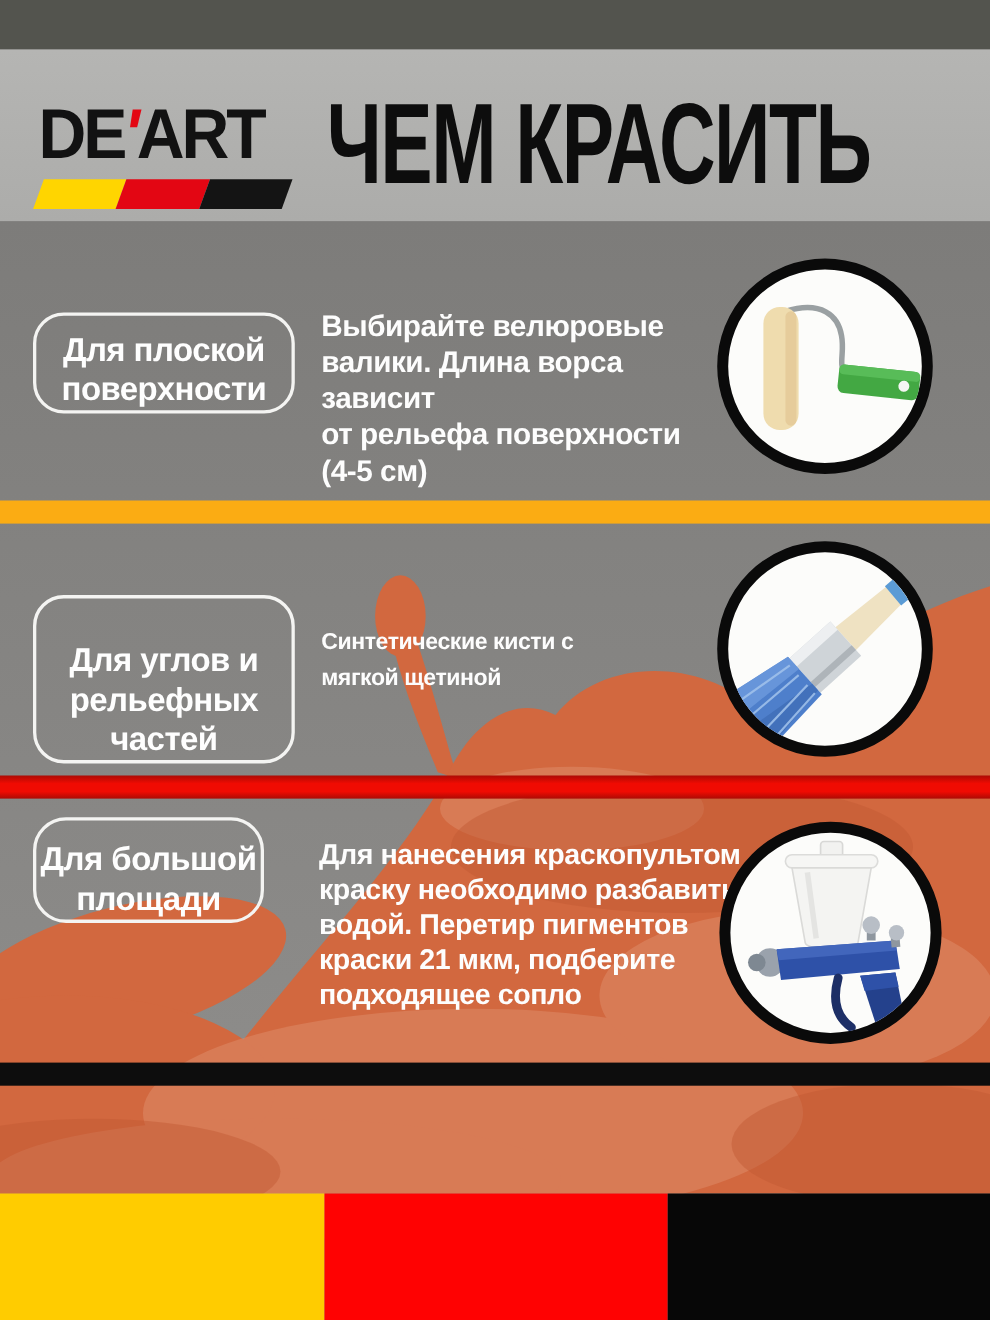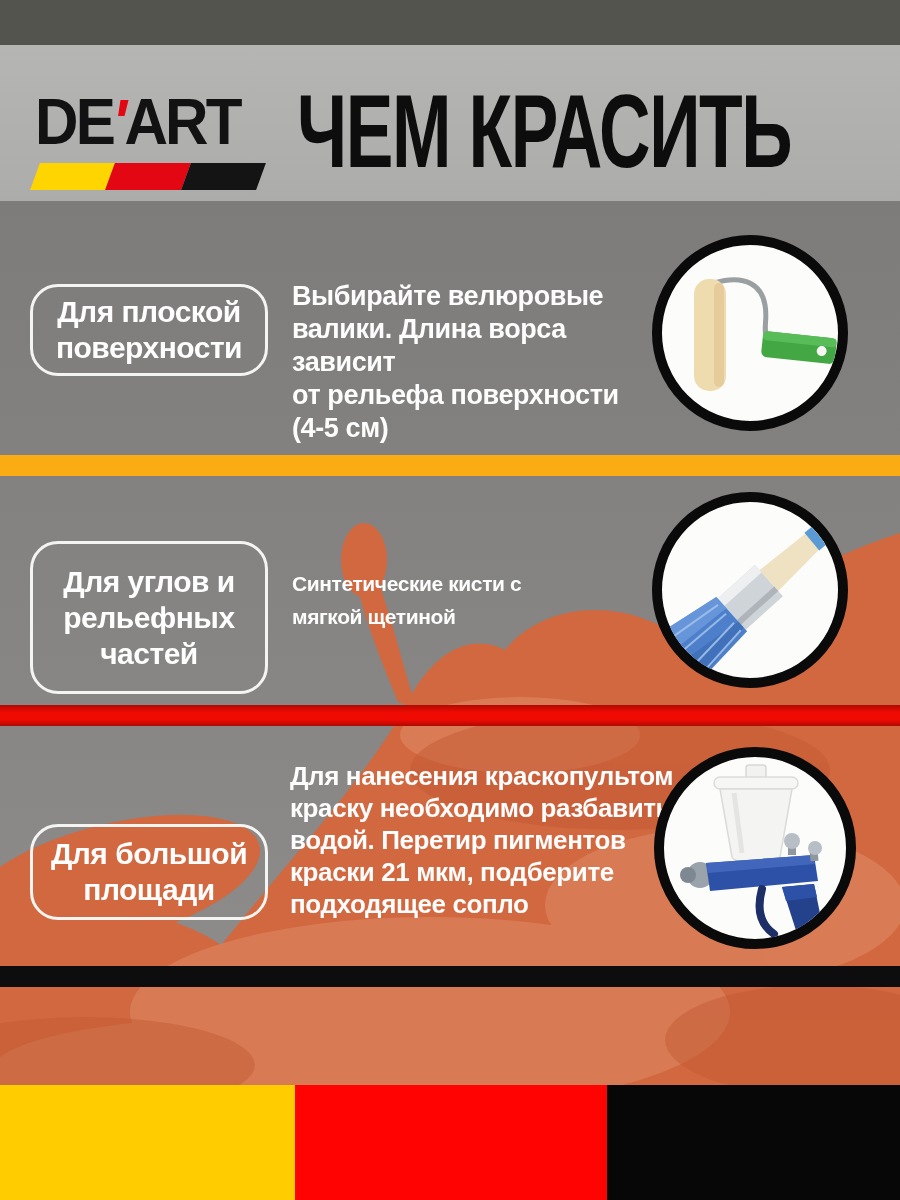--- a/index.html
+++ b/index.html
@@ -67,28 +67,28 @@
   .stripe-red {
     top: 705px; height: 21px;
     background: linear-gradient(#AD0A04, #F00B02 35%, #F00B02 70%, #AD0A04);
   }
   .stripe-black { top: 966px; height: 21px; background: #0D0D0D; }
 
   
   .section-content { position: absolute; z-index: 3; }
   .label-box {
     position: absolute; border: 3px solid #F4F4F2; border-radius: 28px;
-    display: flex; align-items: center; justify-content: center;
+    display: flex; align-items: flex-end; justify-content: center;
     text-align: center; color: #FEFEFE;
     font-weight: bold; font-size: 30px; line-height: 36px;
     white-space: pre-line; letter-spacing: -0.5px;
   }
   .label-1 { left: 30px; top: 284px; width: 238px; height: 92px; }
   .label-2 { left: 30px; top: 541px; width: 238px; height: 153px; }
-  .label-3 { left: 30px; top: 824px; width: 238px; height: 96px; }
+  .label-3 { left: 30px; top: 743px; width: 210px; height: 96px; border-radius: 30px; }
 
   .desc {
     position: absolute; color: #FDFDFD; font-weight: bold;
     white-space: pre-line; letter-spacing: -0.4px;
   }
   .desc-1 { left: 292px; top: 280px; width: 380px; font-size: 27px; line-height: 33px; }
   .desc-2 { left: 292px; top: 567px; width: 380px; font-size: 21px; line-height: 33px; }
   .desc-3 { left: 290px; top: 760px; width: 395px; font-size: 26px; line-height: 32px; }
 
   

